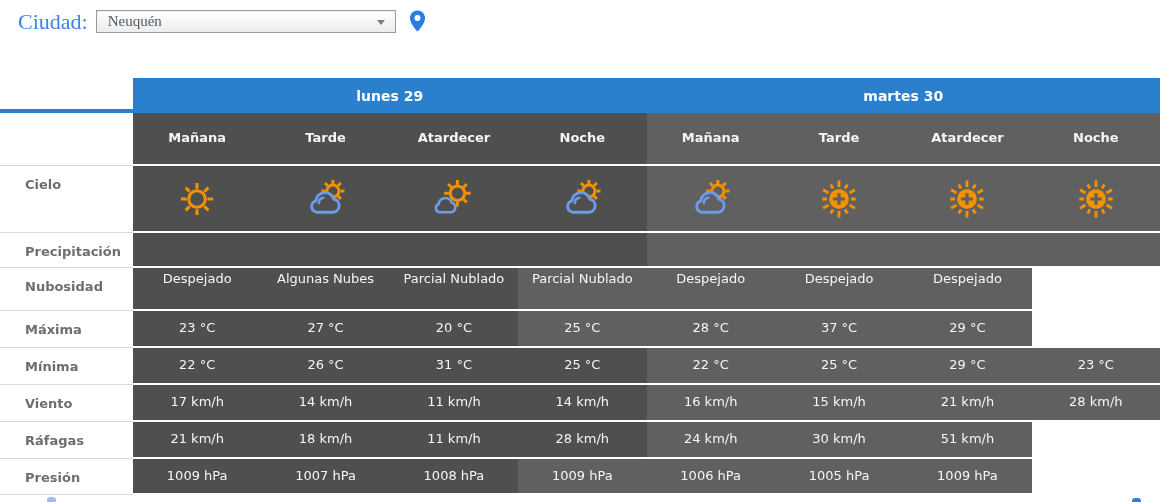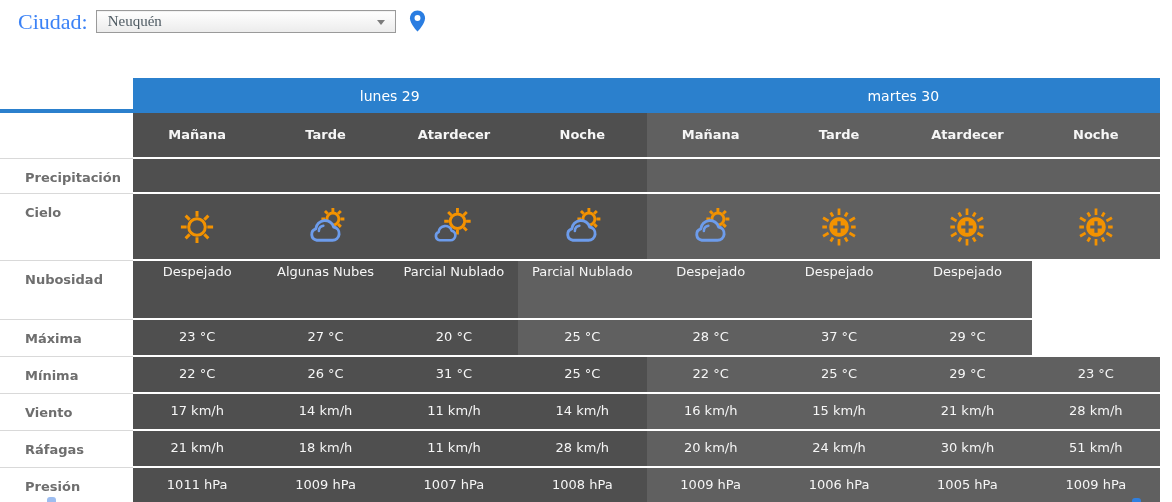--- a/index.html
+++ b/index.html
@@ -33,42 +33,42 @@
   }
   .pin-wrap { margin-left:11px; display:flex; align-items:center; cursor:pointer; }
 
   
   .forecast { position:absolute; left:0; top:78px; width:1160px; }
   .row { display:grid; grid-template-columns:133px repeat(8,1fr); }
   .hdr-row { grid-template-columns:133px repeat(2,1fr); }
 
   .corner { background:#fff; border-bottom:4px solid #2b80cd; }
   .day-cell {
-    background:#2b80cd; color:#fff; font-size:14px; font-weight:normal;
+    background:#2b80cd; color:#fff; font-size:14px; font-weight:bold;
     display:flex; align-items:center; justify-content:center;
   }
 
   .lbl {
     background:#fff; color:#6e6e6e; font-size:13px; font-weight:bold;
     padding:11px 0 0 25px; border-bottom:1px solid #d9d9d9;
   }
 
   .cell {
     color:#f6f6f6; font-size:13px;
     display:flex; align-items:center; justify-content:center; text-align:center;
     border-bottom:2px solid #ffffff; line-height:1.55; padding:0 6px;
   }
   .d1 { background:#4f4f4f; --cellbg:#4f4f4f; }
   .d2 { background:#606060; --cellbg:#606060; }
   .sub .cell { font-weight:bold; font-size:13px; }
   .r-cielo  { height:67px; }
-  .r-sub    { height:46px; }
+  .r-sub    { height:53px; }
   .r-hdr    { height:35px; }
   .r-precip { height:35px; }
-  .r-nub    { height:59px; }
+  .r-nub    { height:43px; }
   .r-nub .cell { align-items:flex-start; padding-top:1px; }
   .r-37 { height:37px; }
   .r-pres { height:36px; }
 
   .wicon { width:46px; height:46px; }
 
   
   .frag { position:absolute; border-radius:3px 3px 0 0; }
   .frag-left  { left:47px;  top:497px; width:9px; height:5px; background:#9dbdf0; }
   .frag-right { left:1132px; top:498px; width:9px; height:4px; background:#2f7fe0; }
@@ -135,74 +135,74 @@
     <div class="cell d1">Mañana</div>
     <div class="cell d1">Tarde</div>
     <div class="cell d1">Atardecer</div>
     <div class="cell d1">Noche</div>
     <div class="cell d2">Mañana</div>
     <div class="cell d2">Tarde</div>
     <div class="cell d2">Atardecer</div>
     <div class="cell d2">Noche</div>
   </div>
 
+  <div class="row r-cielo">
+    <div class="lbl">Cielo</div>
+    <div class="cell d1">
+        <svg class="wicon">
+          <use href="#icon-sun"></use>
+        </svg>
+      </div>
+    <div class="cell d1">
+        <svg class="wicon">
+          <use href="#icon-cloud-sun"></use>
+        </svg>
+      </div>
+    <div class="cell d1">
+        <svg class="wicon">
+          <use href="#icon-sun-cloud"></use>
+        </svg>
+      </div>
+    <div class="cell d1">
+        <svg class="wicon">
+          <use href="#icon-cloud-sun"></use>
+        </svg>
+      </div>
+    <div class="cell d2">
+        <svg class="wicon">
+          <use href="#icon-cloud-sun"></use>
+        </svg>
+      </div>
+    <div class="cell d2">
+        <svg class="wicon">
+          <use href="#icon-hot-sun"></use>
+        </svg>
+      </div>
+    <div class="cell d2">
+        <svg class="wicon">
+          <use href="#icon-hot-sun"></use>
+        </svg>
+      </div>
+    <div class="cell d2">
+        <svg class="wicon">
+          <use href="#icon-hot-sun"></use>
+        </svg>
+      </div>
+  </div>
+
   <div class="row r-precip">
     <div class="lbl">Precipitación</div>
     <div class="cell d1"></div>
     <div class="cell d1"></div>
     <div class="cell d1"></div>
     <div class="cell d1"></div>
     <div class="cell d2"></div>
     <div class="cell d2"></div>
     <div class="cell d2"></div>
     <div class="cell d2"></div>
-  </div>
-
-  <div class="row r-cielo">
-    <div class="lbl">Cielo</div>
-    <div class="cell d1">
-        <svg class="wicon">
-          <use href="#icon-sun"></use>
-        </svg>
-      </div>
-    <div class="cell d1">
-        <svg class="wicon">
-          <use href="#icon-cloud-sun"></use>
-        </svg>
-      </div>
-    <div class="cell d1">
-        <svg class="wicon">
-          <use href="#icon-sun-cloud"></use>
-        </svg>
-      </div>
-    <div class="cell d1">
-        <svg class="wicon">
-          <use href="#icon-cloud-sun"></use>
-        </svg>
-      </div>
-    <div class="cell d2">
-        <svg class="wicon">
-          <use href="#icon-cloud-sun"></use>
-        </svg>
-      </div>
-    <div class="cell d2">
-        <svg class="wicon">
-          <use href="#icon-hot-sun"></use>
-        </svg>
-      </div>
-    <div class="cell d2">
-        <svg class="wicon">
-          <use href="#icon-hot-sun"></use>
-        </svg>
-      </div>
-    <div class="cell d2">
-        <svg class="wicon">
-          <use href="#icon-hot-sun"></use>
-        </svg>
-      </div>
   </div>
 
   <div class="row r-nub">
     <div class="lbl">Nubosidad</div>
     <div class="cell d1">Despejado</div>
     <div class="cell d1">Algunas Nubes</div>
     <div class="cell d1">Parcial Nublado</div>
     <div class="cell d2">Parcial Nublado</div>
     <div class="cell d2">Despejado</div>
     <div class="cell d2">Despejado</div>
@@ -243,29 +243,27 @@
     <div class="cell d2">21 km/h</div>
     <div class="cell d2">28 km/h</div>
   </div>
 
   <div class="row r-37">
     <div class="lbl">Ráfagas</div>
     <div class="cell d1">21 km/h</div>
     <div class="cell d1">18 km/h</div>
     <div class="cell d1">11 km/h</div>
     <div class="cell d1">28 km/h</div>
-    <div class="cell d2">20 km/h</div>
     <div class="cell d2">24 km/h</div>
     <div class="cell d2">30 km/h</div>
     <div class="cell d2">51 km/h</div>
   </div>
 
   <div class="row r-pres">
     <div class="lbl">Presión</div>
-    <div class="cell d1">1011 hPa</div>
     <div class="cell d1">1009 hPa</div>
     <div class="cell d1">1007 hPa</div>
     <div class="cell d1">1008 hPa</div>
     <div class="cell d2">1009 hPa</div>
     <div class="cell d2">1006 hPa</div>
     <div class="cell d2">1005 hPa</div>
     <div class="cell d2">1009 hPa</div>
   </div>
 
 </div>

